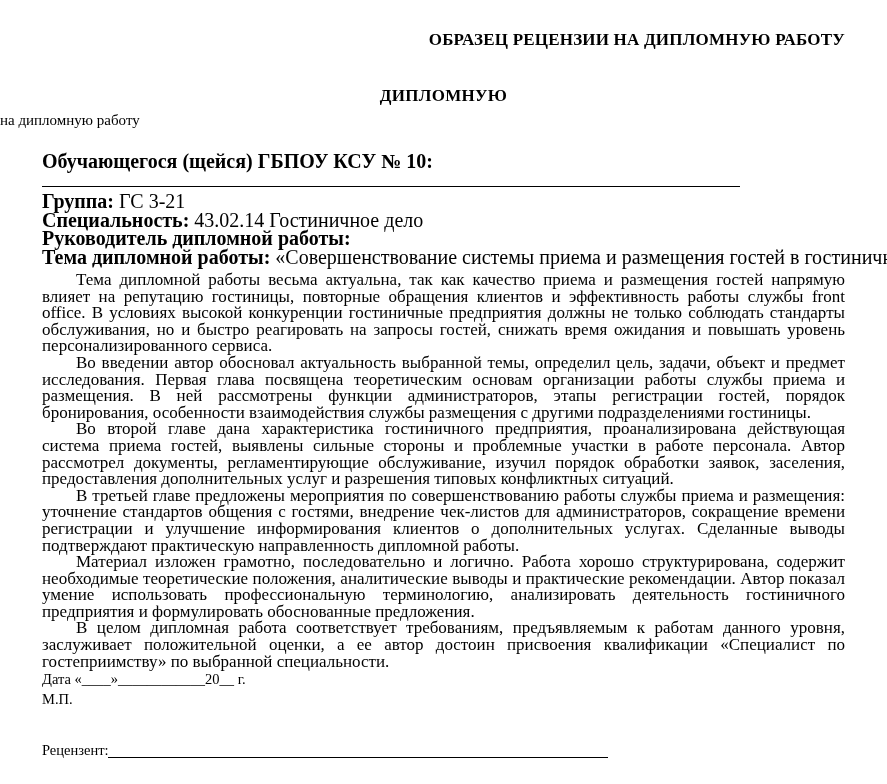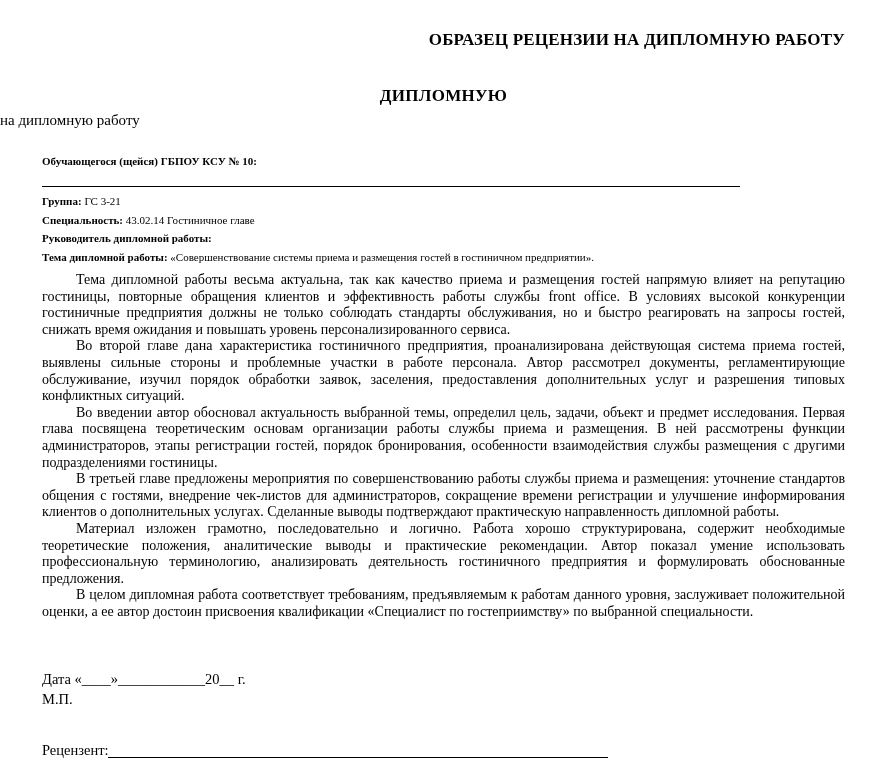--- a/index.html
+++ b/index.html
@@ -55,21 +55,21 @@
   }
 
   
   .fields {
     position: absolute;
     left: 42px;
     right: 42px;
     top: 152px;
   }
   .field-line {
-    font-size: 11px;
+    font-size: 20px;
     line-height: 18.5px;
     white-space: nowrap;
   }
   .lbl {
     font-weight: bold;
   }
   .val {
     font-weight: normal;
   }
   .rule-student {
@@ -80,21 +80,21 @@
     height: 0;
     border-top: 1.4px solid #000;
   }
 
   
   .body-text {
     position: absolute;
     left: 42px;
     top: 272px;
     width: 803px;
-    font-size: 14px;
+    font-size: 17px;
     line-height: 16.6px;
     text-align: justify;
     text-justify: inter-word;
   }
   .body-text p {
     margin: 0;
     text-indent: 34px;
   }
 
   
@@ -166,35 +166,35 @@
 
   <div class="rule-student"></div>
 
   <div class="fields" style="top:192px;">
     <div class="field-line">
       <span class="lbl">Группа:</span>
       <span class="val">ГС 3-21</span>
     </div>
     <div class="field-line">
       <span class="lbl">Специальность:</span>
-      <span class="val">43.02.14 Гостиничное главе</span>
+      <span class="val">43.02.14 Гостиничное дело</span>
     </div>
     <div class="field-line">
       <span class="lbl">Руководитель дипломной работы:</span>
     </div>
     <div class="field-line">
       <span class="lbl">Тема дипломной работы:</span>
       <span class="val">«Совершенствование системы приема и размещения гостей в гостиничном предприятии».</span>
     </div>
   </div>
 
   <div class="body-text" id="body-text">
       <p>Тема дипломной работы весьма актуальна, так как качество приема и размещения гостей напрямую влияет на репутацию гостиницы, повторные обращения клиентов и эффективность работы службы front office. В условиях высокой конкуренции гостиничные предприятия должны не только соблюдать стандарты обслуживания, но и быстро реагировать на запросы гостей, снижать время ожидания и повышать уровень персонализированного сервиса.</p>
+      <p>Во введении автор обосновал актуальность выбранной темы, определил цель, задачи, объект и предмет исследования. Первая глава посвящена теоретическим основам организации работы службы приема и размещения. В ней рассмотрены функции администраторов, этапы регистрации гостей, порядок бронирования, особенности взаимодействия службы размещения с другими подразделениями гостиницы.</p>
       <p>Во второй главе дана характеристика гостиничного предприятия, проанализирована действующая система приема гостей, выявлены сильные стороны и проблемные участки в работе персонала. Автор рассмотрел документы, регламентирующие обслуживание, изучил порядок обработки заявок, заселения, предоставления дополнительных услуг и разрешения типовых конфликтных ситуаций.</p>
-      <p>Во введении автор обосновал актуальность выбранной темы, определил цель, задачи, объект и предмет исследования. Первая глава посвящена теоретическим основам организации работы службы приема и размещения. В ней рассмотрены функции администраторов, этапы регистрации гостей, порядок бронирования, особенности взаимодействия службы размещения с другими подразделениями гостиницы.</p>
       <p>В третьей главе предложены мероприятия по совершенствованию работы службы приема и размещения: уточнение стандартов общения с гостями, внедрение чек-листов для администраторов, сокращение времени регистрации и улучшение информирования клиентов о дополнительных услугах. Сделанные выводы подтверждают практическую направленность дипломной работы.</p>
       <p>Материал изложен грамотно, последовательно и логично. Работа хорошо структурирована, содержит необходимые теоретические положения, аналитические выводы и практические рекомендации. Автор показал умение использовать профессиональную терминологию, анализировать деятельность гостиничного предприятия и формулировать обоснованные предложения.</p>
       <p>В целом дипломная работа соответствует требованиям, предъявляемым к работам данного уровня, заслуживает положительной оценки, а ее автор достоин присвоения квалификации «Специалист по гостеприимству» по выбранной специальности.</p>
     </div>
 
   <div class="sign-block">
     <div class="date-line">Дата «____»____________20__ г.</div>
     <div class="mp-line">М.П.</div>
     <div class="reviewer-row">
       <span class="reviewer-label">Рецензент:</span>

